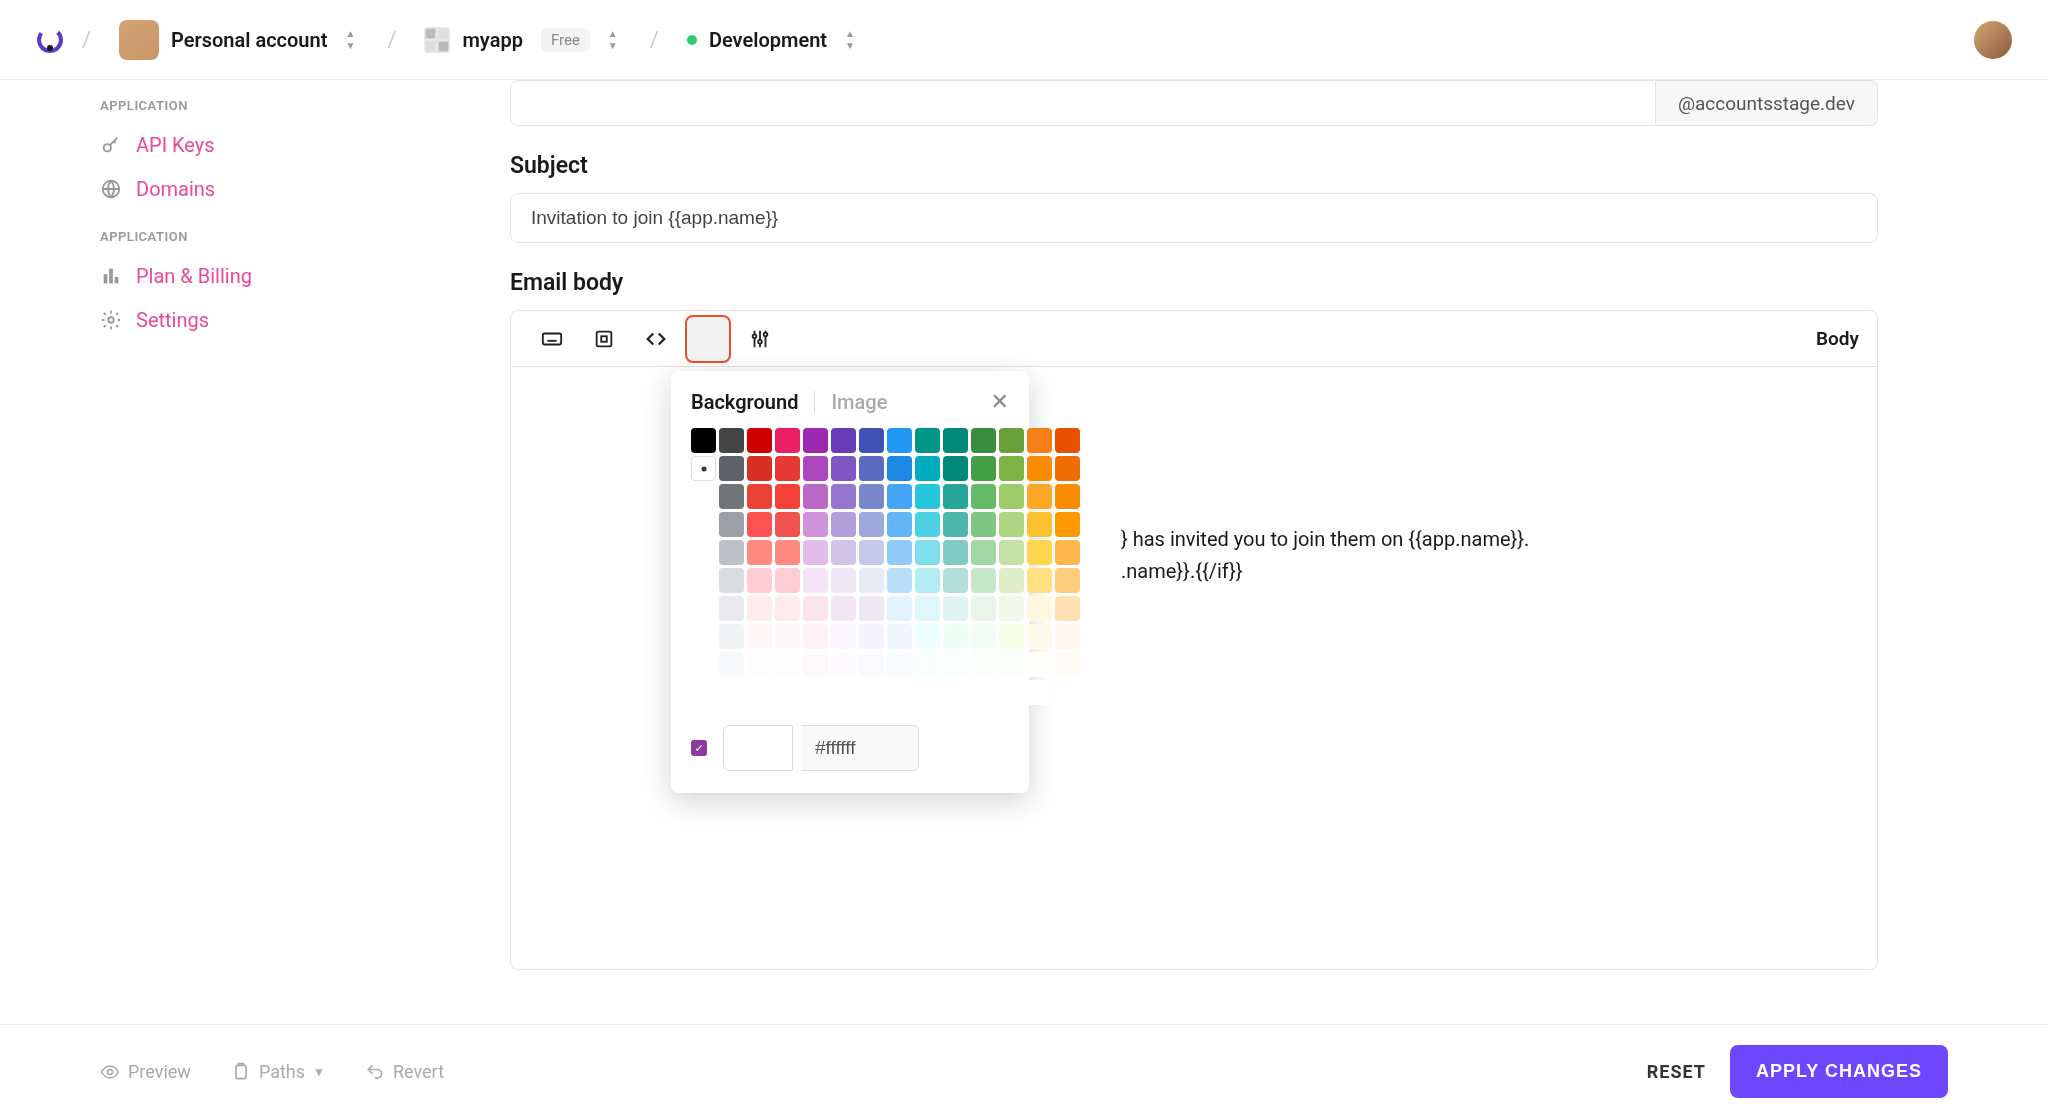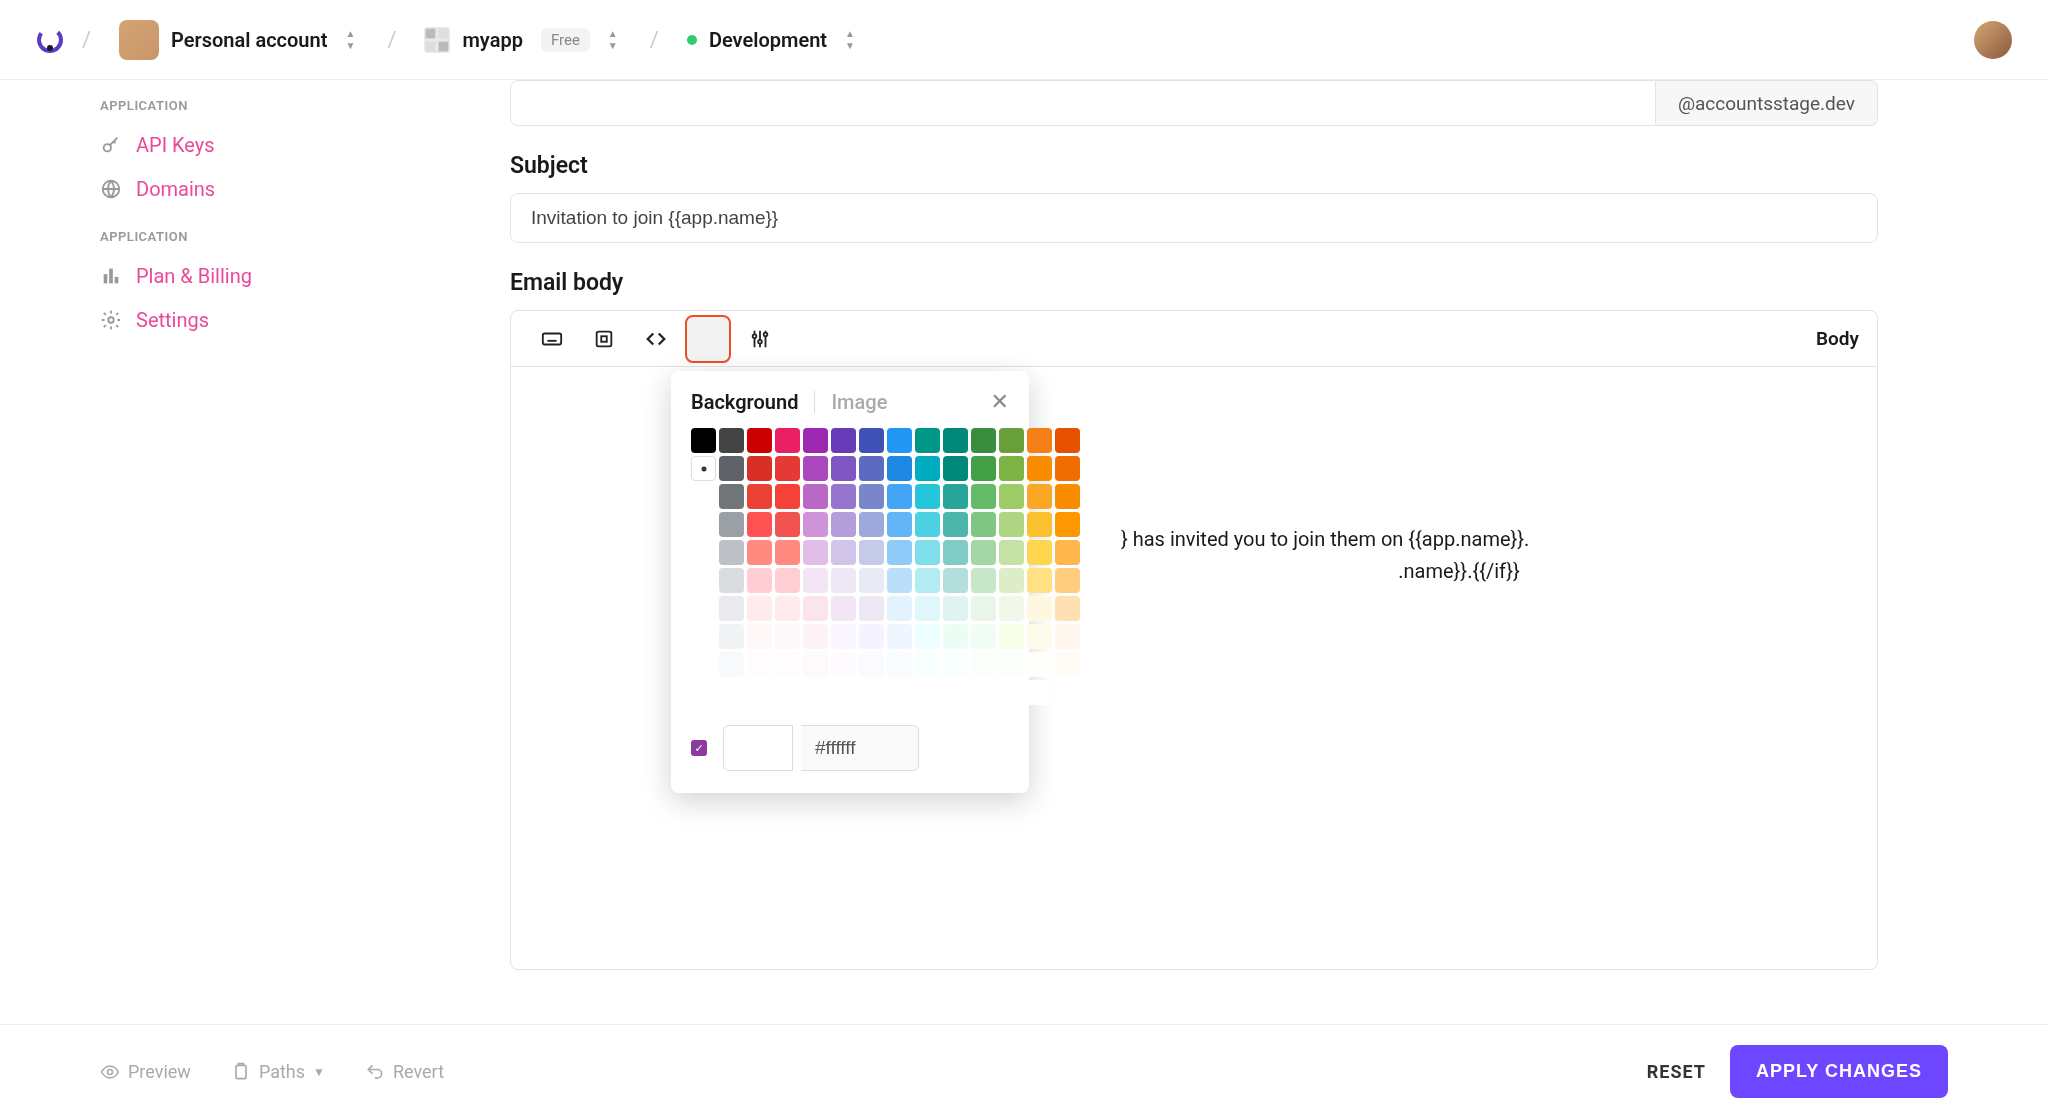--- a/index.html
+++ b/index.html
@@ -200,21 +200,21 @@
               <circle cx="12" cy="15" r="2" fill="#fff"></circle>
               <line x1="18" y1="3" x2="18" y2="21"></line>
               <circle cx="18" cy="7" r="2" fill="#fff"></circle>
             </svg>
         </div>
         <div class="tb-right">Body</div>
       </div>
 
       <div class="preview">
         <div class="preview-line1" style="text-align:left; margin-left:530px"><span>} has invited you to join them on {{app.name}}.</span></div>
-        <div style="text-align:center; margin-left:530px"><span>.name}}.{{/if}}</span></div>
+        <div style="text-align:left; margin-left:530px"><span>.name}}.{{/if}}</span></div>
       </div>
 
       <div class="popup">
         <div class="popup-tabs">
           <span class="popup-tab">Background</span>
           <span class="tab-sep"></span>
           <span class="popup-tab inactive">Image</span>
           <span class="popup-close">✕</span>
         </div>
         <div class="swatch-grid" id="swatch-grid">

